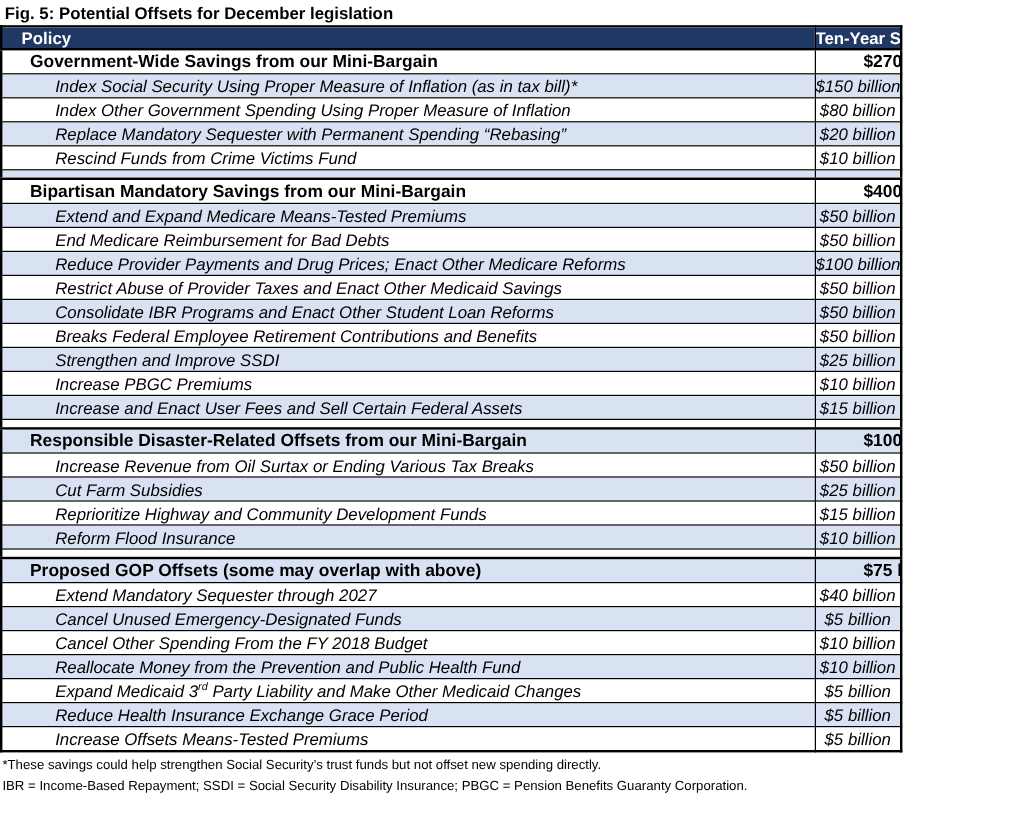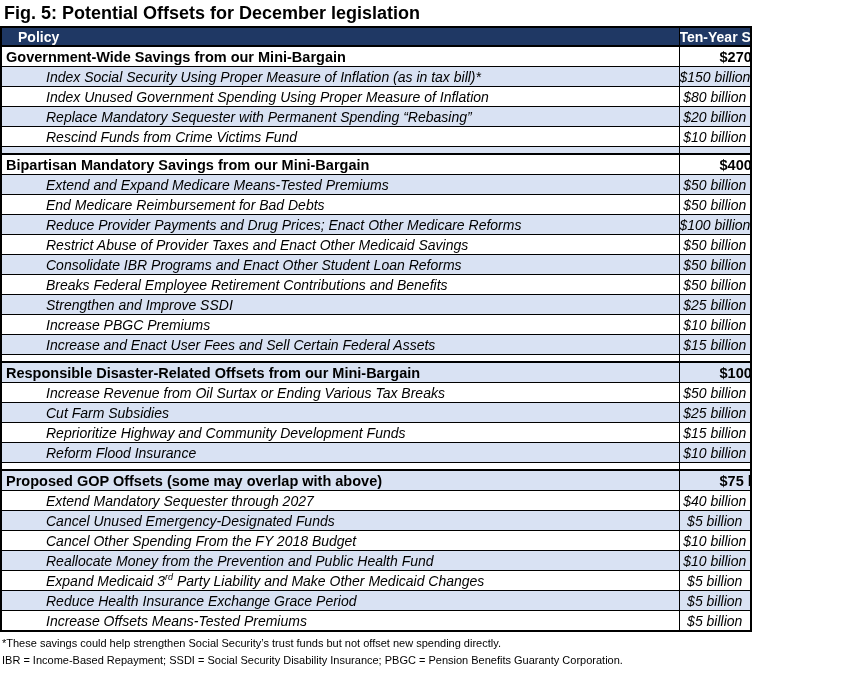--- a/index.html
+++ b/index.html
@@ -10,21 +10,21 @@
     background: #ffffff;
     font-family: "Liberation Sans", sans-serif;
     color: #000;
   }
   .page {
     width: 852px;
     height: 699px;
     overflow: hidden;
   }
   .fig-title {
-    font-size: 18px;
+    font-size: 14px;
     font-weight: bold;
     padding: 3px 4px 2px 4px;
     white-space: nowrap;
   }
   table.offsets {
     border-collapse: collapse;
     table-layout: fixed;
     margin-left: 0;
     width: 752px;
     border: 2px solid #000;
@@ -46,21 +46,21 @@
     border-bottom: 2px solid #000;
   }
   tr.head td.policy { padding-left: 16px; }
   tr.head td.savings { text-align: center; border-left-color: var(--navy, #1F3864); }
   tr.section td {
     font-weight: bold;
     height: 19px;
     font-size: 14.5px;
     border-top: 2px solid #000;
   }
-  tr.section td.policy { padding-left: 4px; }
+  tr.section td.policy { padding-left: 23px; }
   tr.section td.savings { text-align: center; padding-left: 40px; }
   tr.detail td { height: 19px; }
   tr.detail td.policy {
     font-style: italic;
     padding-left: 44px;
   }
   tr.detail td.savings {
     font-style: italic;
     text-align: center;
   }
@@ -93,21 +93,21 @@
       </tr>
     <tr class="section">
           <td class="policy">Government-Wide Savings from our Mini-Bargain</td>
           <td class="savings">$270 billion</td>
         </tr>
         <tr class="detail shadedrow">
           <td class="policy">Index Social Security Using Proper Measure of Inflation (as in tax bill)*</td>
           <td class="savings">$150 billion</td>
         </tr>
         <tr class="detail">
-          <td class="policy">Index Unused Government Spending Using Proper Measure of Inflation</td>
+          <td class="policy">Index Other Government Spending Using Proper Measure of Inflation</td>
           <td class="savings">$80 billion</td>
         </tr>
         <tr class="detail shadedrow">
           <td class="policy">Replace Mandatory Sequester with Permanent Spending “Rebasing”</td>
           <td class="savings">$20 billion</td>
         </tr>
         <tr class="detail">
           <td class="policy">Rescind Funds from Crime Victims Fund</td>
           <td class="savings">$10 billion</td>
         </tr>

